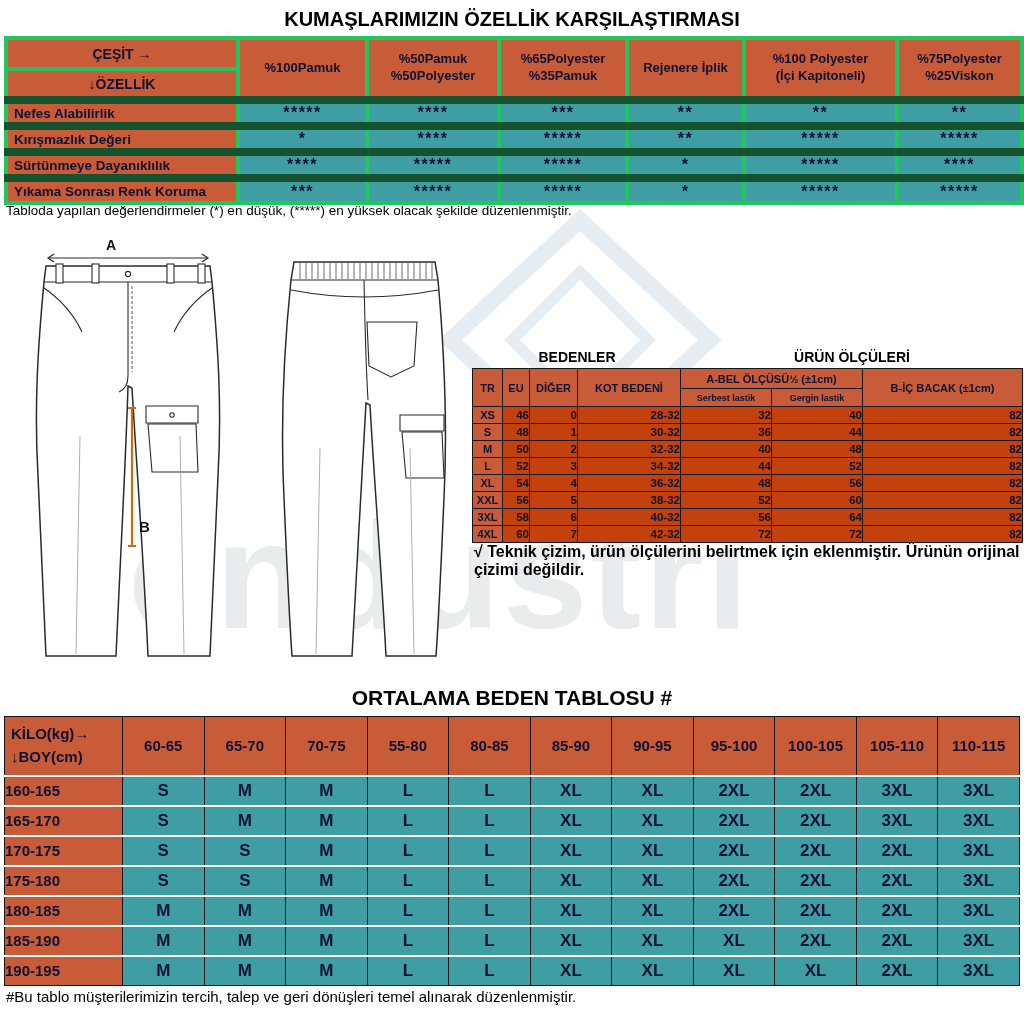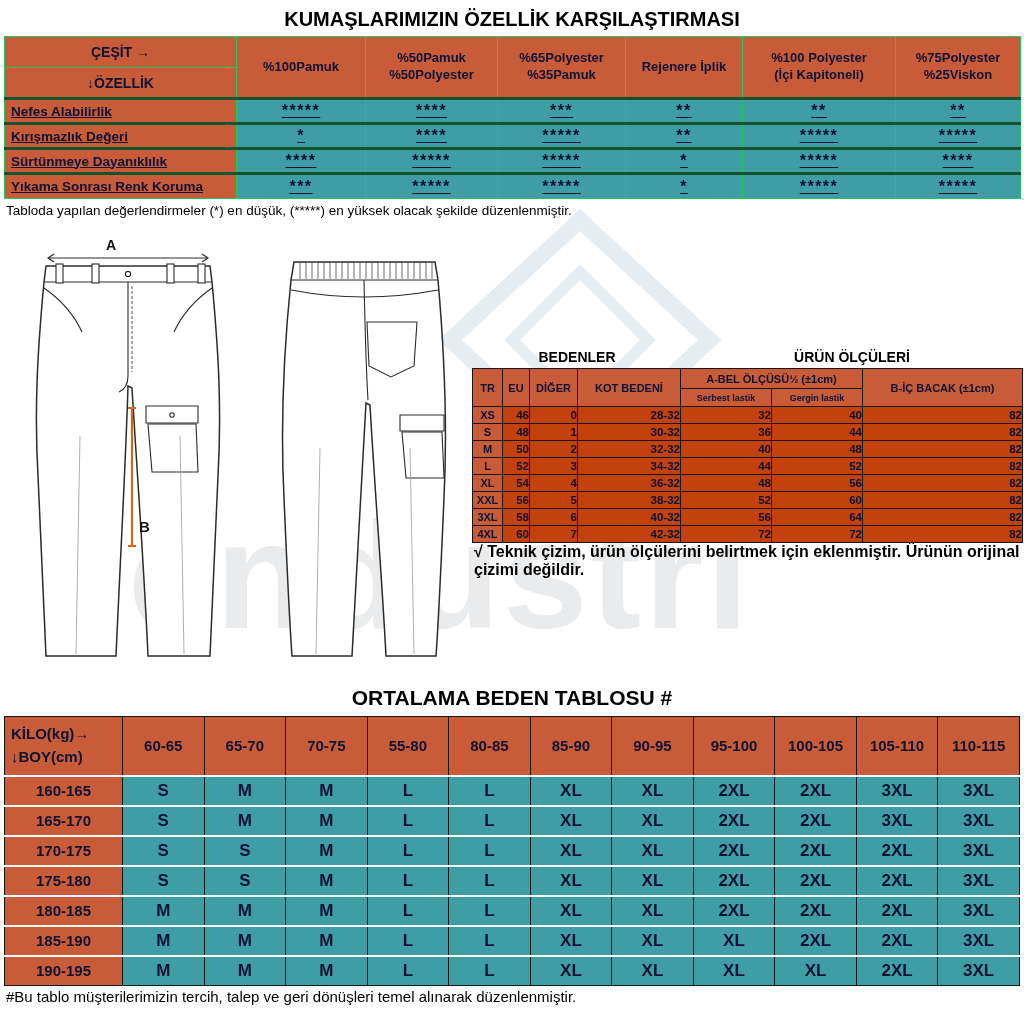--- a/index.html
+++ b/index.html
@@ -25,47 +25,47 @@
     font-size:14px; font-weight:bold; z-index:2; }
   .olculer-title{ position:absolute; left:682px; top:349px; width:340px; text-align:center;
     font-size:14px; font-weight:bold; z-index:2; }
   .size-note{ position:absolute; left:474px; top:543px; font-size:16px; font-weight:bold; z-index:2; }
   .avg-title{ position:absolute; top:686px; left:0; width:100%; text-align:center;
     font-size:21px; font-weight:bold; z-index:2; }
   .avg-note{ position:absolute; left:6px; top:988px; font-size:15px; z-index:2; }
   
   .fabric-table{ position:absolute; left:4px; top:36px; width:1016px;
     border-collapse:collapse; table-layout:fixed; z-index:2; }
-  .fabric-table th,.fabric-table td{ border:1px solid #22c55e; }
+  .fabric-table th,.fabric-table td{ border:4px solid #22c55e; }
   .fab-corner{ background:#c85b38; color:#0f1233; font-size:14px; font-weight:bold;
     height:31px; text-align:center; }
   .fab-col-th{ background:#c85b38; color:#0f1233; font-size:13px; font-weight:bold;
     text-align:center; white-space:pre-line; line-height:1.3; }
   .fab-lab{ background:#c85b38; color:#0f1233; font-size:13.5px; font-weight:bold;
     height:25px; padding-left:6px; text-align:left; }
   .fab-val{ background:#3f9ea4; color:#0f1233; font-size:16px; font-weight:bold;
     text-align:center; letter-spacing:1.5px; }
-  .fabric-table tbody td{ border-top:3px solid #14532d;text-decoration:underline; }
+  .fabric-table tbody td{ border-top:8px solid #14532d; }
   
   .size-table{ position:absolute; left:472px; top:368px; width:550px;
     border-collapse:collapse; table-layout:fixed; z-index:2; }
   .size-table th,.size-table td{ border:1px solid #161616; }
   .sz-h{ background:#c85b38; color:#0f1233; font-size:11px; font-weight:bold; height:20px; text-align:center; }
   .sz-sub{ background:#c85b38; color:#0f1233; font-size:9px; font-weight:bold; height:18px; }
   .sz-tr{ background:#c85b38; color:#0f1233; font-size:11px; font-weight:bold; height:17px; text-align:center; }
   .sz{ background:#c2410c; color:#0f1233; font-size:11.5px; font-weight:bold; text-align:right;margin-top:19px; }
   
   .avg-table{ position:absolute; left:4px; top:716px; width:1016px;
     border-collapse:collapse; table-layout:fixed; z-index:2; }
   .avg-table th,.avg-table td{ border:1px solid #161616; }
   .avg-corner{ background:#c85b38; color:#0f1233; height:59px; font-size:15px;
     font-weight:bold; text-align:left; padding-left:6px; vertical-align:middle; }
   .avg-corner div{ line-height:1.5; }
   .avg-w{ background:#c85b38; color:#0f1233; font-size:15px; font-weight:bold; text-align:center; }
-  .avg-h{ background:#c85b38; color:#0f1233; font-size:15px; font-weight:bold; height:30px; text-align:center; }
+  .avg-h{ background:#c85b38; color:#0f1233; font-size:15px; font-weight:bold; height:30px; text-align:left; }
   .avg-s{ background:#3f9ea4; color:#0f1233; font-size:17px; font-weight:bold; text-align:center; }
   .avg-table tbody td{ border-top:2px solid #ffffff; }
   
   .pants-front{ position:absolute; left:28px; top:236px; width:210px; height:430px; z-index:1; }
   .pants-back{ position:absolute; left:272px; top:248px; width:185px; height:415px; z-index:1; }
 </style>
 </head>
 <body>
 
 <div class="wm-text">endustri</div>

